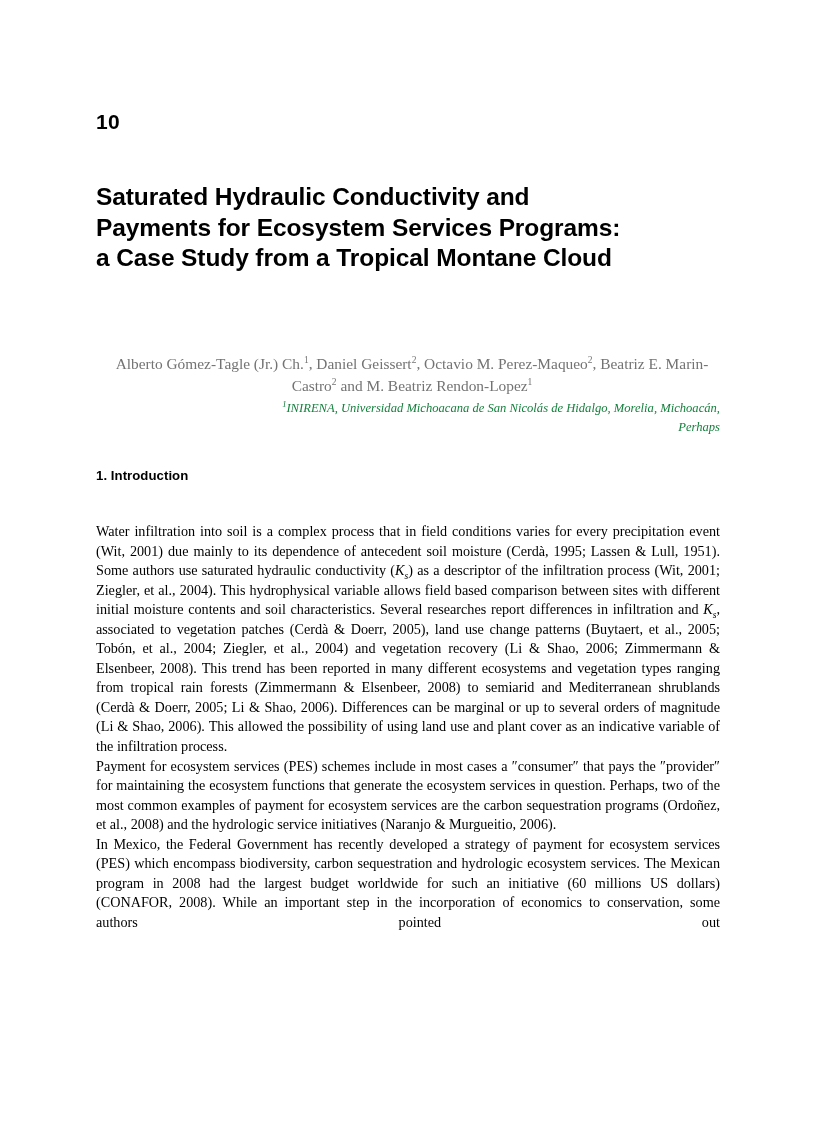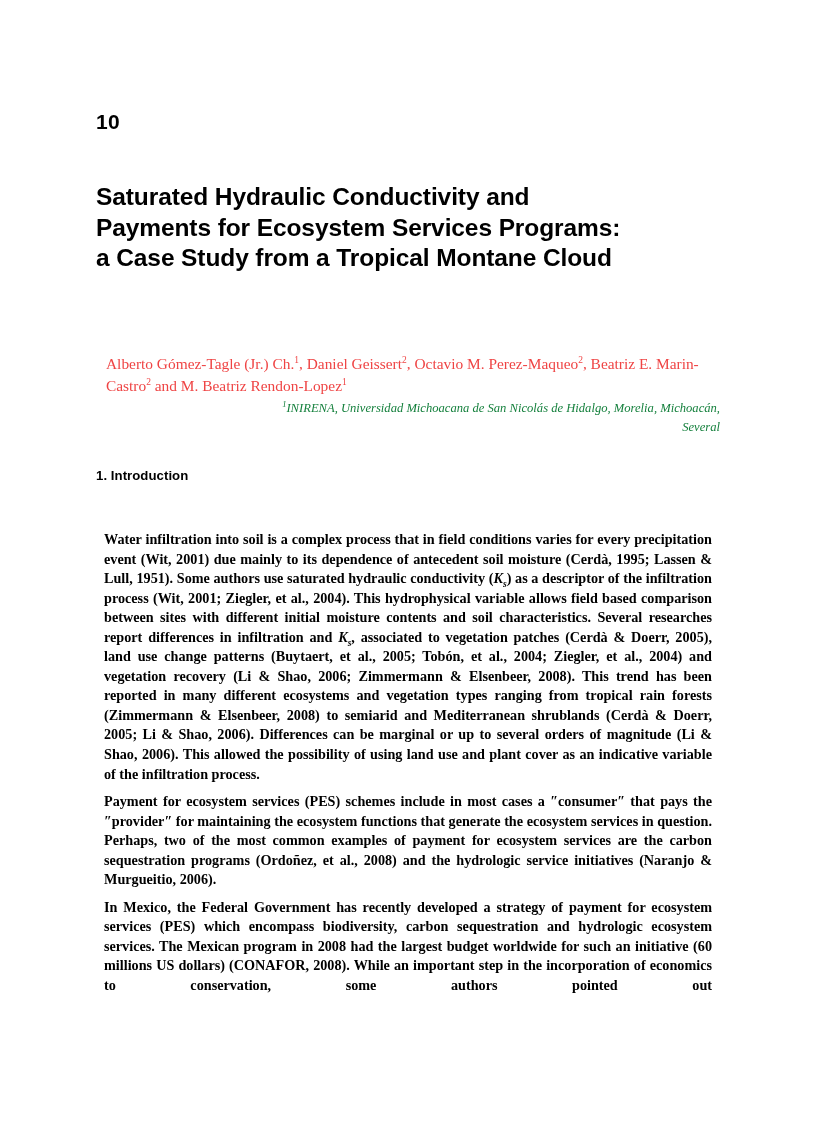--- a/index.html
+++ b/index.html
@@ -46,27 +46,28 @@
     font-weight: bold;
     font-size: 24.5px;
     line-height: 30.5px;
     color: #000;
     letter-spacing: -0.1px;
   }
 
   
   .authors {
     position: absolute;
-    left: 10px;
+    left: 4px;
     top: 353px;
     width: 624px;
     font-family: "Liberation Serif", serif;
     font-size: 15.4px;
     line-height: 22px;
-    color: #ef4444;
+    color: #737373;
+    text-align: center;
   }
   .authors sup {
     font-size: 9.5px;
     vertical-align: super;
     line-height: 0;
   }
 
   
   .affiliations {
     position: absolute;
@@ -108,24 +109,23 @@
     top: 522px;
     width: 624px;
     font-family: "Liberation Serif", serif;
     font-size: 14.2px;
     line-height: 19.55px;
     color: #000;
     text-align: justify;
     text-justify: inter-word;
   }
   .body-text p {
-    margin: 8px;
+    margin: 0;
     padding: 0;
     text-align: justify;
-    font-weight: bold;
   }
   .body-text p.last {
     text-align: justify;
   }
   .body-text p.last::after {
     content: "";
     display: inline-block;
     width: 100%;
   }
   .ks {
@@ -151,21 +151,21 @@
       <div>Payments for Ecosystem Services Programs:</div>
       <div>a Case Study from a Tropical Montane Cloud</div>
     </div>
 
     <div class="authors">
       <span>Alberto Gómez-Tagle (Jr.) Ch.</span><sup>1</sup><span>, Daniel Geissert</span><sup>2</sup><span>, Octavio M. Perez-</span><span>Maqueo</span><sup>2</sup><span>, Beatriz E. Marin-Castro</span><sup>2</sup><span> and M. Beatriz Rendon-Lopez</span><sup>1</sup>
     </div>
 
     <div class="affiliations">
       <div><sup>1</sup><span>INIRENA, Universidad Michoacana de San Nicolás de Hidalgo, Morelia, Michoacán,</span></div>
-      <div>Several</div>
+      <div>Perhaps</div>
     </div>
 
     <div class="section-heading">1. Introduction</div>
 
     <div class="body-text">
       <p><span>Water infiltration into soil is a complex process that in field conditions varies for every precipitation event (Wit, 2001) due mainly to its dependence of antecedent soil moisture (Cerdà, 1995; Lassen &amp; Lull, 1951). Some authors use saturated hydraulic conductivity (</span><span class="ks"><span>K</span><sub>s</sub></span><span>) as a descriptor of the infiltration process (Wit, 2001; Ziegler, et al., 2004). This hydrophysical variable allows field based comparison between sites with different initial moisture contents and soil characteristics. Several researches report differences in infiltration and </span><span class="ks"><span>K</span><sub>s</sub></span><span>, associated to vegetation patches (Cerdà &amp; Doerr, 2005), land use change patterns (Buytaert, et al., 2005; Tobón, et al., 2004; Ziegler, et al., 2004) and vegetation recovery (Li &amp; Shao, 2006; Zimmermann &amp; Elsenbeer, 2008). This trend has been reported in many different ecosystems and vegetation types ranging from tropical rain forests (Zimmermann &amp; Elsenbeer, 2008) to semiarid and Mediterranean shrublands (Cerdà &amp; Doerr, 2005; Li &amp; Shao, 2006). Differences can be marginal or up to several orders of magnitude (Li &amp; Shao, 2006). This allowed the possibility of using land use and plant cover as an indicative variable of the infiltration process.</span></p>
       <p>Payment for ecosystem services (PES) schemes include in most cases a ″consumer″ that pays the ″provider″ for maintaining the ecosystem functions that generate the ecosystem services in question.  Perhaps, two of the most common examples of payment for ecosystem services are the carbon sequestration programs  (Ordoñez, et al., 2008) and the hydrologic service initiatives (Naranjo &amp; Murgueitio, 2006).</p>
       <p class="last">In Mexico, the Federal Government has recently developed a strategy of payment for ecosystem services (PES) which encompass biodiversity, carbon sequestration and hydrologic ecosystem services. The Mexican program in 2008 had the largest budget worldwide for such an initiative (60 millions US dollars) (CONAFOR, 2008). While an important step in the incorporation of economics to conservation, some authors pointed out</p>
     </div>
 

